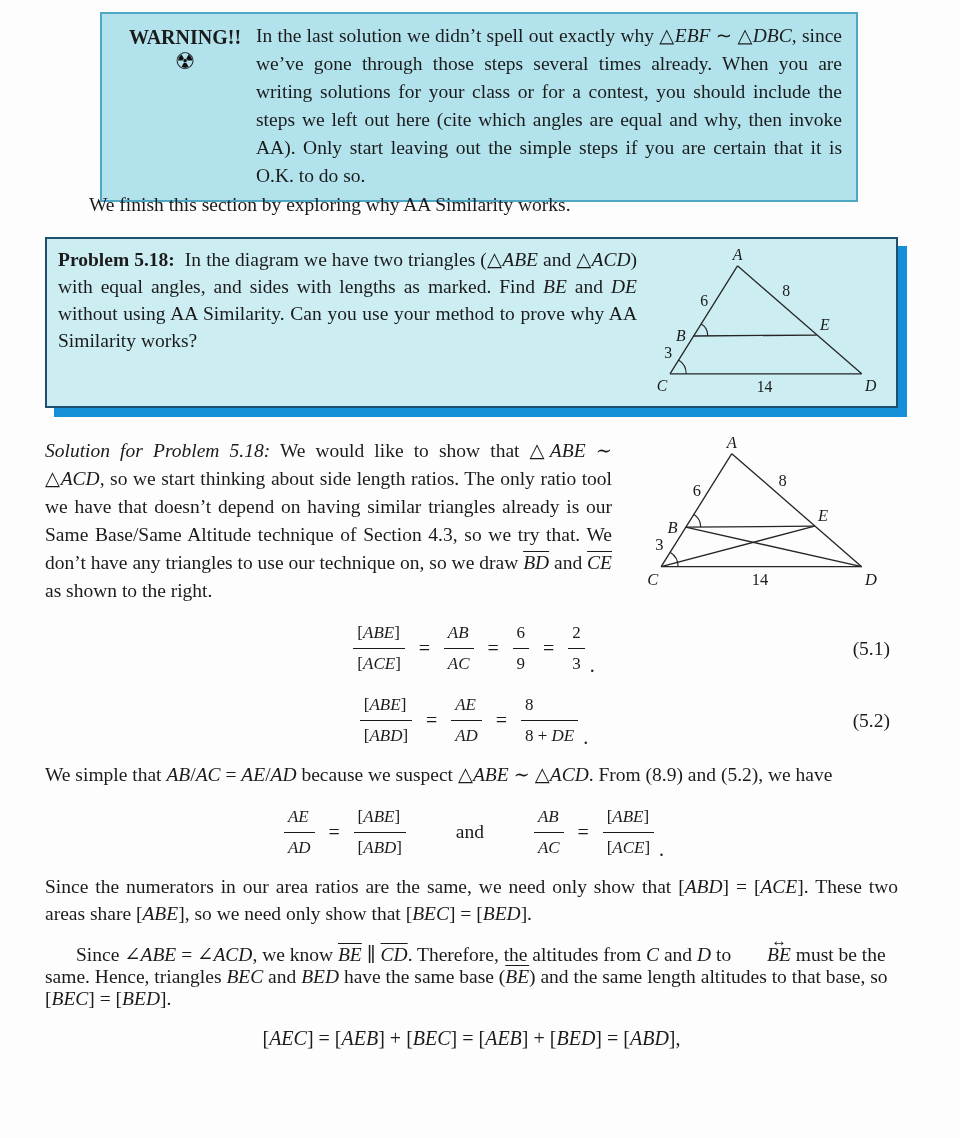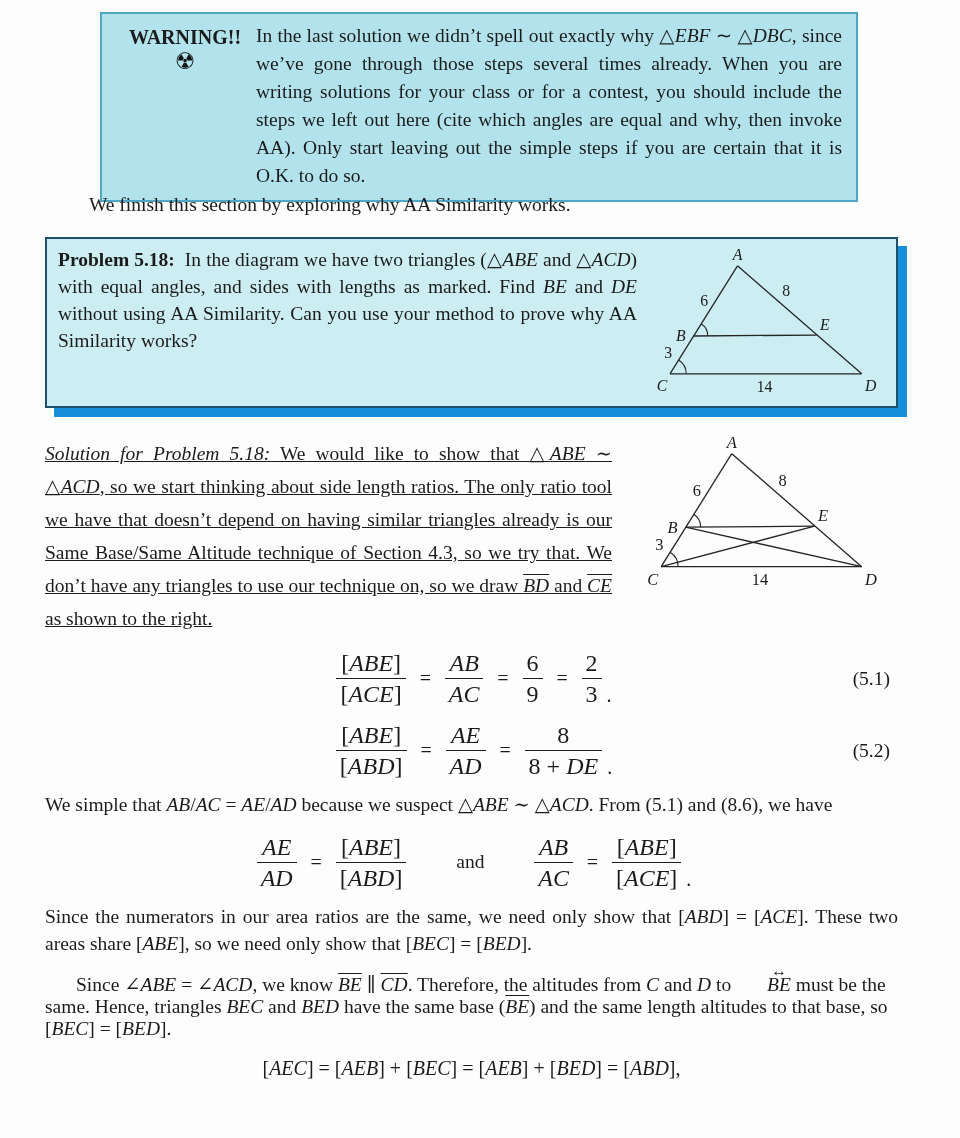--- a/index.html
+++ b/index.html
@@ -43,28 +43,28 @@
     box-shadow:9px 9px 0 #1590d8;
     padding:7px 10px 6px 11px;
   }
   .problem-diagram-wrap { float:right; width:243px; height:153px; margin:0 0 0 6px; }
   .problem-text { text-align:justify; line-height:27px; }
   .problem-label { font-weight:bold; margin-right:10px;margin-top:32px; }
 
   
   .solution { position:absolute; left:45px; top:437px; width:853px; }
   .sol-diagram-wrap { float:right; width:276px; height:160px; margin:-4px 0 6px 10px; }
-  .sol-p1 { text-align:justify; line-height:33px;text-decoration:underline; }
+  .sol-p1 { text-align:justify; line-height:28px; }
   .lead { font-style:italic; }
   p.hang { margin:13px 0 0; text-indent:31px; clear:both; }
   p.flush { margin:13px 0 0; text-align:justify; line-height:26.8px; }
 
   .eqblock { position:relative; margin:15px 0 11px; text-align:center; }
   .eqtag { position:absolute; right:8px; top:50%; transform:translateY(-50%);font-family:Liberation Serif, serif; }
-  .frac { display:inline-block; vertical-align:middle; margin:0 5px; font-size:24px; line-height:24px; text-align:center; }
+  .frac { display:inline-block; vertical-align:middle; margin:0 5px; font-size:17px; line-height:24px; text-align:left; }
   .frac .num { display:block; border-bottom:1.5px solid #1b1b1b; padding:1px 4px 3px; }
   .frac .den { display:block; padding:3px 4px 1px; }
   .eqop { display:inline-block; vertical-align:middle; margin:0 4px; font-size:20px; }
   .eqand { display:inline-block; vertical-align:middle; margin:0 40px; }
   .eqperiod { display:inline-block; vertical-align:bottom; font-size:20px; padding-top:26px; }
 
   .final-eq { margin-top:17px; text-align:center; font-size:20px; }
 
   
   svg text { font-family:"Liberation Serif","DejaVu Serif",serif; }
@@ -150,21 +150,21 @@
 
   <div class="eqblock">
     <span class="frac"><span class="num"><span>[</span><span class="it">ABE</span><span>]</span></span><span class="den"><span>[</span><span class="it">ABD</span><span>]</span></span></span>
     <span class="eqop">=</span>
     <span class="frac"><span class="num"><span class="it">AE</span></span><span class="den"><span class="it">AD</span></span></span>
     <span class="eqop">=</span>
     <span class="frac"><span class="num"><span>8</span></span><span class="den"><span>8 + </span><span class="it">DE</span></span></span><span class="eqperiod">.</span>
     <span class="eqtag">(5.2)</span>
   </div>
 
-  <p class="flush"><span>We simple that </span><span class="it">AB</span><span>/</span><span class="it">AC</span><span> = </span><span class="it">AE</span><span>/</span><span class="it">AD</span><span> because we suspect △</span><span class="it">ABE</span><span> ∼ △</span><span class="it">ACD</span><span>. From (5.1) and (8.6), we have</span></p>
+  <p class="flush"><span>We simple that </span><span class="it">AB</span><span>/</span><span class="it">AC</span><span> = </span><span class="it">AE</span><span>/</span><span class="it">AD</span><span> because we suspect △</span><span class="it">ABE</span><span> ∼ △</span><span class="it">ACD</span><span>. From (8.9) and (5.2), we have</span></p>
 
   <div class="eqblock">
     <span class="frac"><span class="num"><span class="it">AE</span></span><span class="den"><span class="it">AD</span></span></span>
     <span class="eqop">=</span>
     <span class="frac"><span class="num"><span>[</span><span class="it">ABE</span><span>]</span></span><span class="den"><span>[</span><span class="it">ABD</span><span>]</span></span></span>
     <span class="eqand">and</span>
     <span class="frac"><span class="num"><span class="it">AB</span></span><span class="den"><span class="it">AC</span></span></span>
     <span class="eqop">=</span>
     <span class="frac"><span class="num"><span>[</span><span class="it">ABE</span><span>]</span></span><span class="den"><span>[</span><span class="it">ACE</span><span>]</span></span></span><span class="eqperiod">.</span>
   </div>

